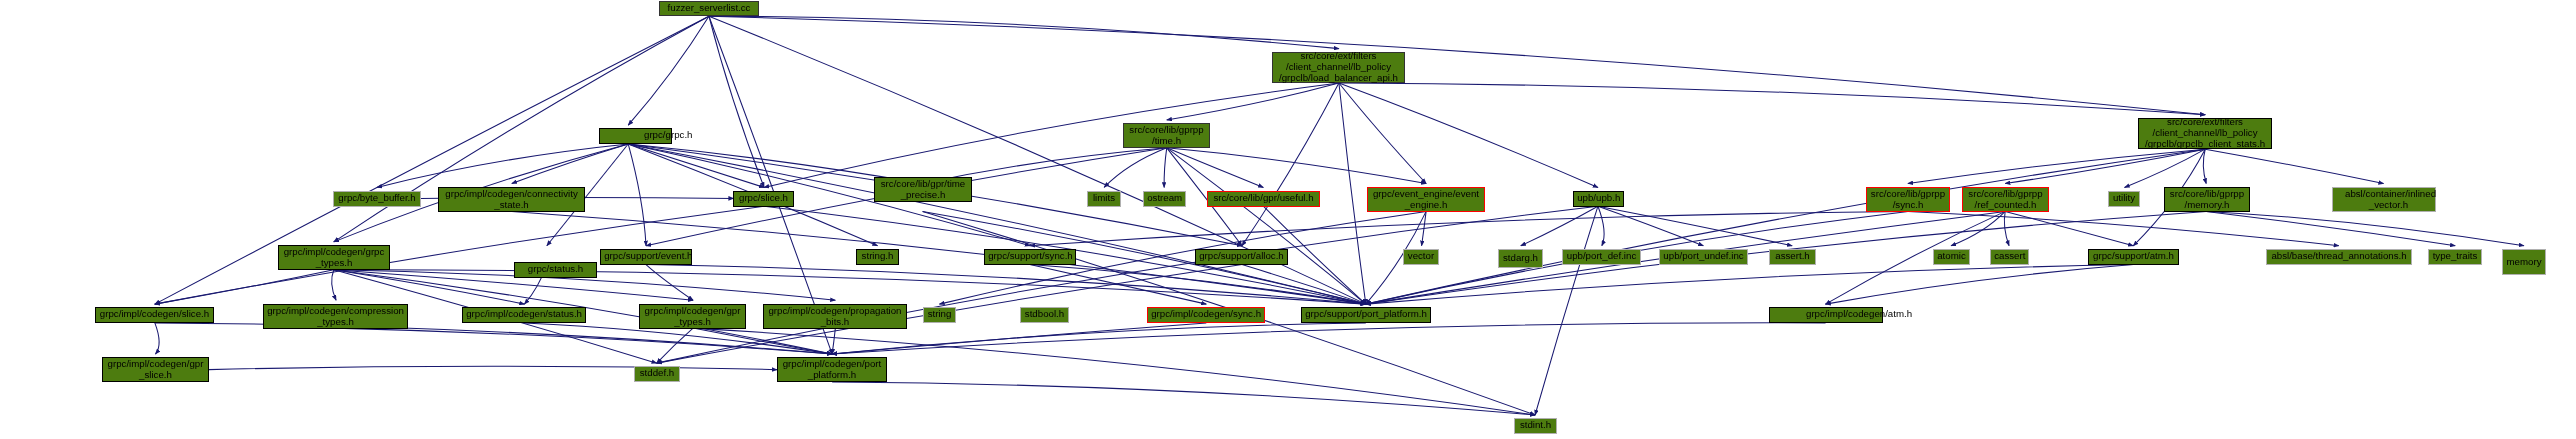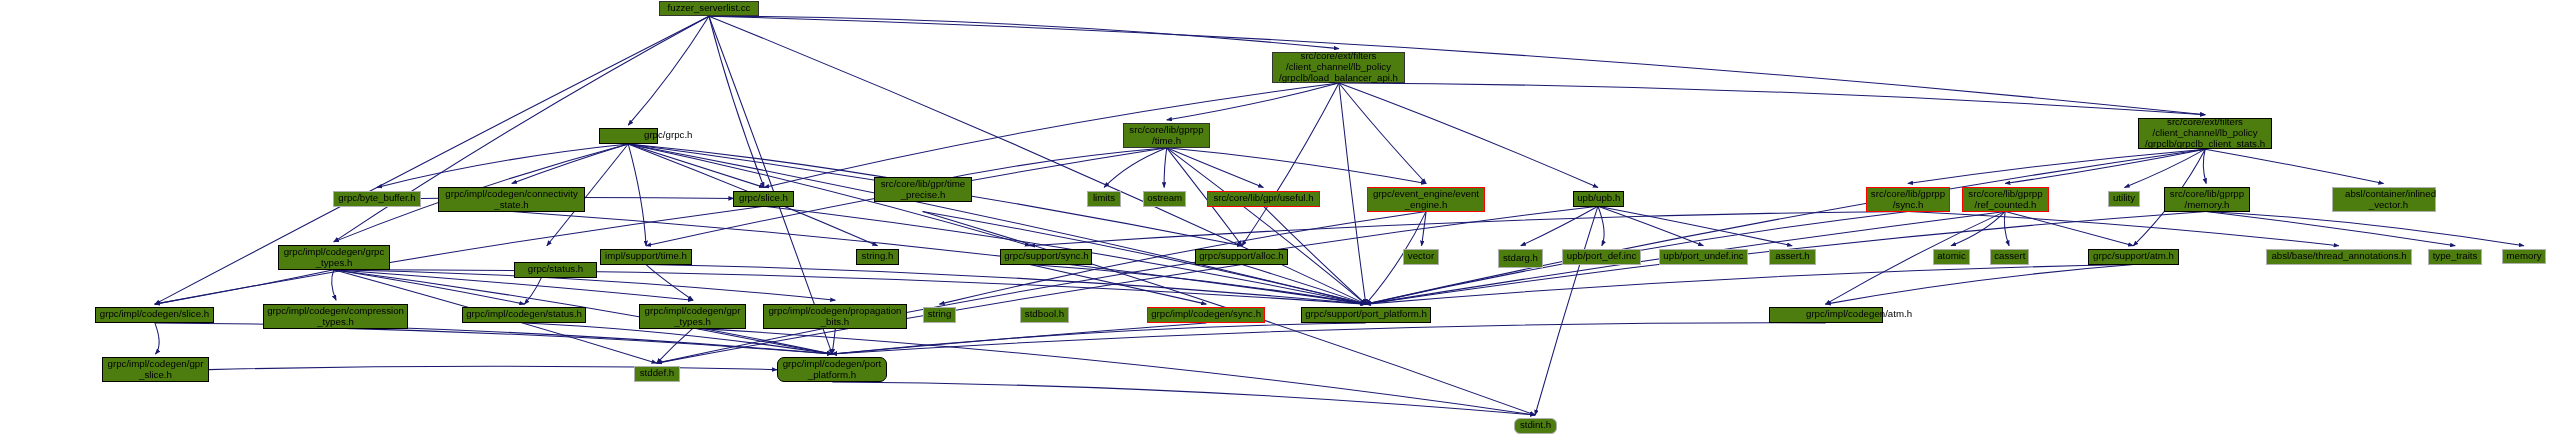--- a/index.html
+++ b/index.html
@@ -125,21 +125,21 @@
       <path d="M1283,589 Q1820.1,592.5200000000001 2367,640" fill="none" stroke="#191970" stroke-width="1.6" marker-end="url(#ar)"></path>
     </svg>
   <div id="nodes-layer">
       <div class="node b-dark" style="left: 659px; top: 0.6px; width: 100px; height: 15.6px;"><span class="nlabel">fuzzer_serverlist.cc</span></div>
       <div class="node b-dark" style="left: 1272px; top: 52px; width: 133px; height: 31px;"><span class="nlabel">src/core/ext/filters
 /client_channel/lb_policy
 /grpclb/load_balancer_api.h</span></div>
       <div class="node b-black" style="left: 2138px; top: 118px; width: 134px; height: 31px;"><span class="nlabel">src/core/ext/filters
 /client_channel/lb_policy
 /grpclb/grpclb_client_stats.h</span></div>
-      <div class="node b-black" style="left: 599px; top: 128px; width: 59px; height: 15.6px; padding-left: 44px;"><span class="nlabel">grpc/grpc.h</span></div>
+      <div class="node b-black" style="left: 599px; top: 128px; width: 73px; height: 15.6px; padding-left: 44px;"><span class="nlabel">grpc/grpc.h</span></div>
       <div class="node b-dark" style="left: 1123px; top: 123px; width: 87px; height: 25px;"><span class="nlabel">src/core/lib/gprpp
 /time.h</span></div>
       <div class="node b-gray" style="left: 333px; top: 191px; width: 88px; height: 15.6px;"><span class="nlabel">grpc/byte_buffer.h</span></div>
       <div class="node b-black" style="left: 438px; top: 187px; width: 147px; height: 25px;"><span class="nlabel">grpc/impl/codegen/connectivity
 _state.h</span></div>
       <div class="node b-black" style="left: 733px; top: 191px; width: 61px; height: 15.6px;"><span class="nlabel">grpc/slice.h</span></div>
       <div class="node b-black" style="left: 874px; top: 177px; width: 98px; height: 25px;"><span class="nlabel">src/core/lib/gpr/time
 _precise.h</span></div>
       <div class="node b-gray" style="left: 1087px; top: 191px; width: 34px; height: 15.6px;"><span class="nlabel">limits</span></div>
       <div class="node b-gray" style="left: 1143px; top: 191px; width: 43px; height: 15.6px; text-align: right;"><span class="nlabel">ostream</span></div>
@@ -152,49 +152,49 @@
       <div class="node b-red" style="left: 1962px; top: 187px; width: 87px; height: 25px;"><span class="nlabel">src/core/lib/gprpp
 /ref_counted.h</span></div>
       <div class="node b-gray" style="left: 2108px; top: 191px; width: 32px; height: 15.6px;"><span class="nlabel">utility</span></div>
       <div class="node b-black" style="left: 2164px; top: 187px; width: 86px; height: 25px;"><span class="nlabel">src/core/lib/gprpp
 /memory.h</span></div>
       <div class="node b-gray" style="left: 2332px; top: 187px; width: 104px; height: 25px; padding-left: 12px;"><span class="nlabel">absl/container/inlined
 _vector.h</span></div>
       <div class="node b-black" style="left: 278px; top: 245px; width: 112px; height: 25px;"><span class="nlabel">grpc/impl/codegen/grpc
 _types.h</span></div>
       <div class="node b-black" style="left: 514px; top: 262px; width: 83px; height: 15.6px;"><span class="nlabel">grpc/status.h</span></div>
-      <div class="node b-black" style="left: 600px; top: 249px; width: 92px; height: 15.6px;"><span class="nlabel">impl/support/time.h</span></div>
+      <div class="node b-black" style="left: 600px; top: 249px; width: 92px; height: 15.6px;"><span class="nlabel">grpc/support/event.h</span></div>
       <div class="node b-black" style="left: 856px; top: 249px; width: 43px; height: 15.6px;"><span class="nlabel">string.h</span></div>
-      <div class="node b-black" style="left: 984px; top: 249px; width: 92px; height: 15.6px; margin-left: 16px;"><span class="nlabel">grpc/support/sync.h</span></div>
+      <div class="node b-black" style="left: 984px; top: 249px; width: 92px; height: 15.6px;"><span class="nlabel">grpc/support/sync.h</span></div>
       <div class="node b-black" style="left: 1195px; top: 249px; width: 93px; height: 15.6px;"><span class="nlabel">grpc/support/alloc.h</span></div>
       <div class="node b-gray" style="left: 1403px; top: 249px; width: 36px; height: 15.6px;"><span class="nlabel">vector</span></div>
       <div class="node b-gray" style="left: 1498px; top: 249px; width: 45px; height: 19px;"><span class="nlabel">stdarg.h</span></div>
       <div class="node b-gray" style="left: 1562px; top: 249px; width: 79px; height: 15.6px;"><span class="nlabel">upb/port_def.inc</span></div>
       <div class="node b-gray" style="left: 1659px; top: 249px; width: 89px; height: 15.6px; text-align: center;"><span class="nlabel">upb/port_undef.inc</span></div>
       <div class="node b-gray" style="left: 1769px; top: 249px; width: 47px; height: 15.6px;"><span class="nlabel">assert.h</span></div>
       <div class="node b-gray" style="left: 1933px; top: 249px; width: 37px; height: 15.6px;"><span class="nlabel">atomic</span></div>
       <div class="node b-gray" style="left: 1990px; top: 249px; width: 39px; height: 15.6px;"><span class="nlabel">cassert</span></div>
       <div class="node b-black" style="left: 2088px; top: 249px; width: 91px; height: 15.6px;"><span class="nlabel">grpc/support/atm.h</span></div>
       <div class="node b-gray" style="left: 2266px; top: 249px; width: 146px; height: 15.6px;"><span class="nlabel">absl/base/thread_annotations.h</span></div>
       <div class="node b-gray" style="left: 2428px; top: 249px; width: 54px; height: 15.6px;"><span class="nlabel">type_traits</span></div>
-      <div class="node b-gray" style="left: 2502px; top: 249px; width: 44px; height: 15px;"><span class="nlabel">memory</span></div>
+      <div class="node b-gray" style="left: 2502px; top: 249px; width: 44px; height: 26px;"><span class="nlabel">memory</span></div>
       <div class="node b-black" style="left: 95px; top: 307px; width: 119px; height: 15.6px;"><span class="nlabel">grpc/impl/codegen/slice.h</span></div>
       <div class="node b-black" style="left: 263px; top: 304px; width: 145px; height: 25px;"><span class="nlabel">grpc/impl/codegen/compression
 _types.h</span></div>
       <div class="node b-black" style="left: 462px; top: 307px; width: 124px; height: 15.6px;"><span class="nlabel">grpc/impl/codegen/status.h</span></div>
       <div class="node b-black" style="left: 639px; top: 304px; width: 107px; height: 25px;"><span class="nlabel">grpc/impl/codegen/gpr
 _types.h</span></div>
       <div class="node b-black" style="left: 763px; top: 304px; width: 144px; height: 25px;"><span class="nlabel">grpc/impl/codegen/propagation
 _bits.h</span></div>
       <div class="node b-gray" style="left: 923px; top: 307px; width: 33px; height: 15.6px;"><span class="nlabel">string</span></div>
       <div class="node b-gray" style="left: 1020px; top: 307px; width: 49px; height: 15.6px;"><span class="nlabel">stdbool.h</span></div>
       <div class="node b-red" style="left: 1147px; top: 307px; width: 118px; height: 15.6px; justify-content: flex-end;"><span class="nlabel">grpc/impl/codegen/sync.h</span></div>
       <div class="node b-black" style="left: 1301px; top: 307px; width: 130px; height: 15.6px;"><span class="nlabel">grpc/support/port_platform.h</span></div>
       <div class="node b-black" style="left: 1769px; top: 307px; width: 114px; height: 15.6px; padding-left: 36px;"><span class="nlabel">grpc/impl/codegen/atm.h</span></div>
       <div class="node b-black" style="left: 102px; top: 357px; width: 107px; height: 25px;"><span class="nlabel">grpc/impl/codegen/gpr
 _slice.h</span></div>
       <div class="node b-gray" style="left: 634px; top: 366px; width: 46px; height: 15.6px;"><span class="nlabel">stddef.h</span></div>
-      <div class="node b-black" style="left: 777px; top: 357px; width: 110px; height: 25px; border-radius: 7px;"><span class="nlabel">grpc/impl/codegen/port
+      <div class="node b-black" style="left: 777px; top: 357px; width: 110px; height: 25px;"><span class="nlabel">grpc/impl/codegen/port
 _platform.h</span></div>
-      <div class="node b-gray" style="left: 1514px; top: 418px; width: 43px; height: 15.6px; border-radius: 6px;"><span class="nlabel">stdint.h</span></div>
+      <div class="node b-gray" style="left: 1514px; top: 418px; width: 43px; height: 15.6px;"><span class="nlabel">stdint.h</span></div>
     </div>
 </div>
 
 
 </body></html>

